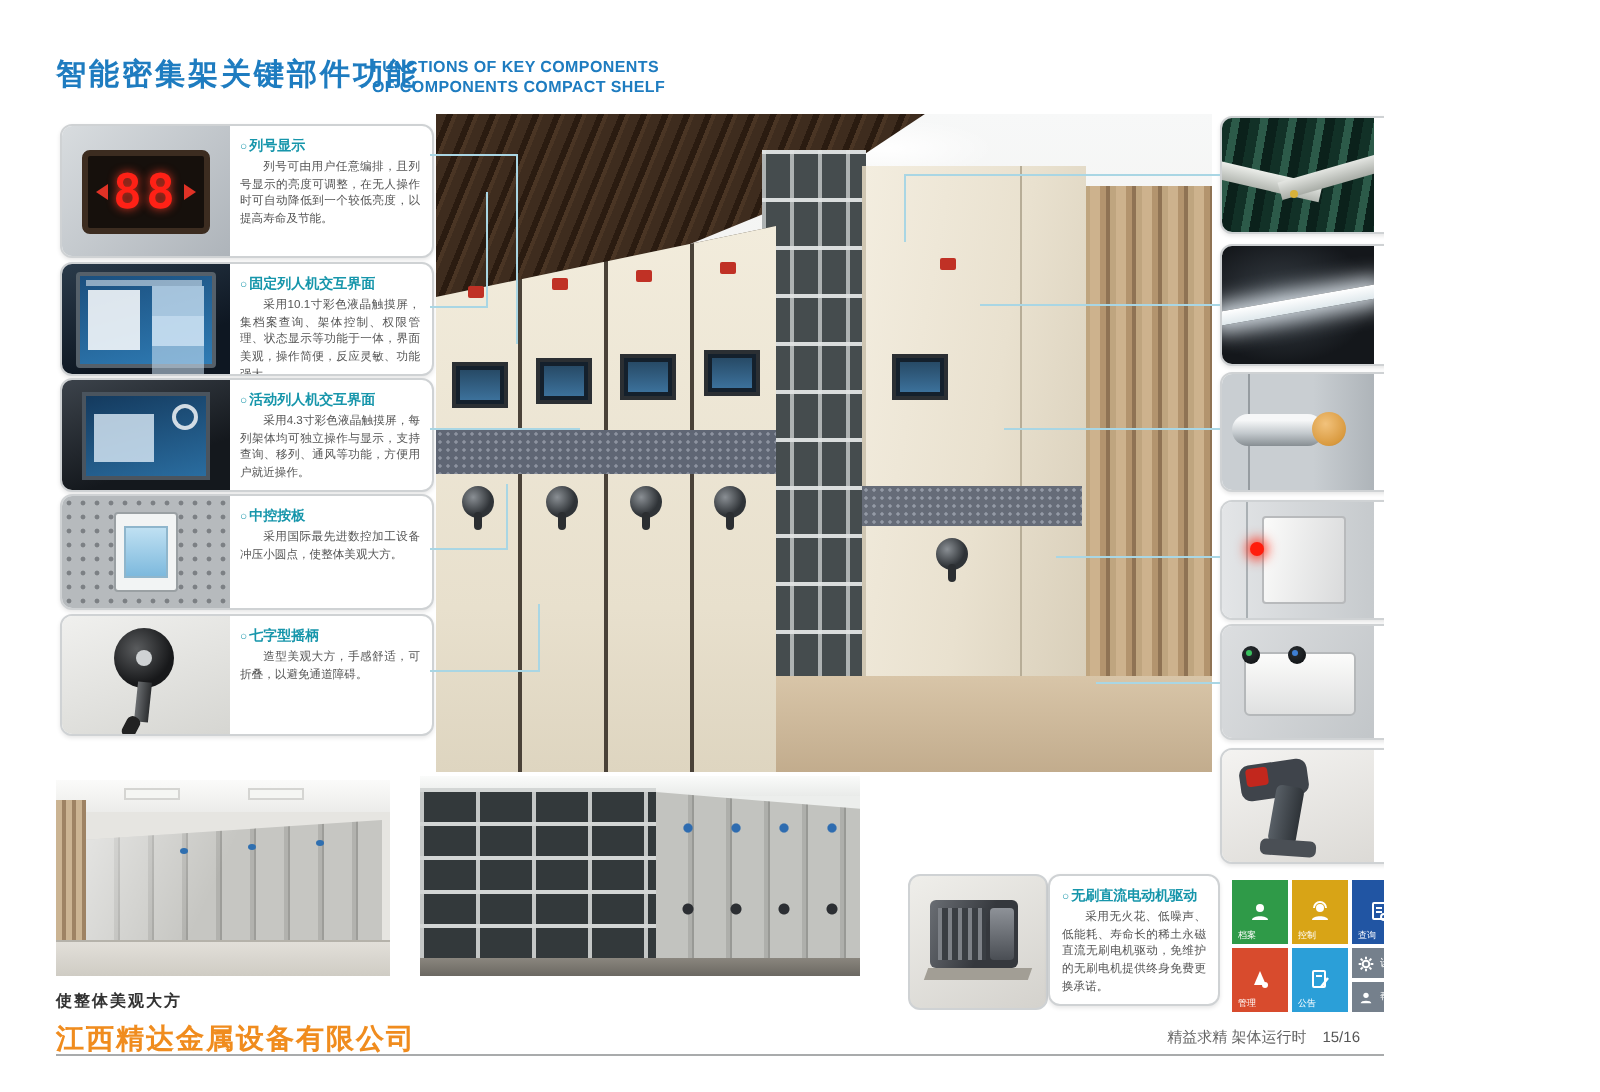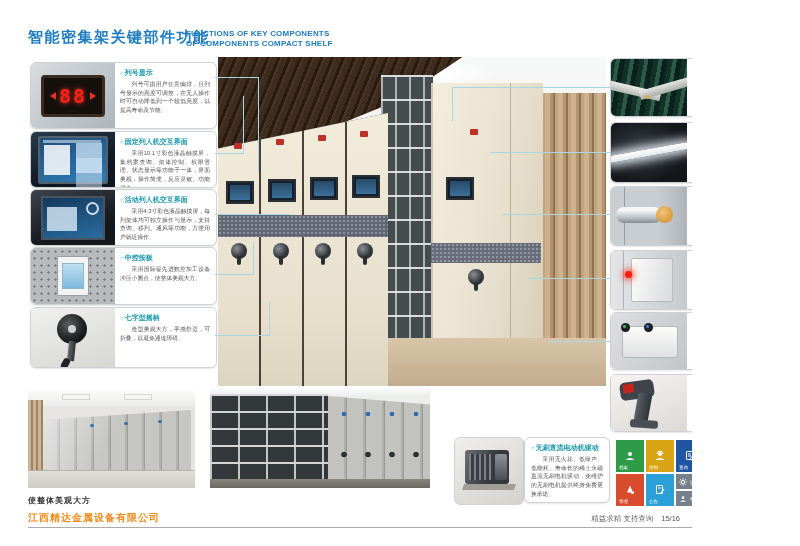--- a/index.html
+++ b/index.html
@@ -23,21 +23,21 @@
   .rc .thumb{width:76px;}
   .ctext{flex:1;padding:5px 6px 3px 5px;overflow:hidden;}
   .ctitle{font-size:7px;font-weight:bold;color:#1796ab;margin-bottom:2px;white-space:nowrap;}
   .bullet{font-size:6px;margin-right:1px;color:#1796ab;}
   .cdesc{font-size:5.8px;color:#555;line-height:1.5;text-align:justify;text-indent:2em;}
 
   
   .t-display{background:linear-gradient(135deg,#d8dcdf,#aeb4ba);display:flex;align-items:center;justify-content:center;}
   .seg-panel{width:58px;height:36px;background:#16100c;border:3px solid #3c2c20;border-radius:4px;
              display:flex;align-items:center;justify-content:center;gap:3px;}
-  .seg-digits{font-family:"DejaVu Sans Mono",monospace;font-size:20px;font-weight:bold;color:#ff2116;
+  .seg-digits{font-family:"DejaVu Sans Mono",monospace;font-size:24px;font-weight:bold;color:#ff2116;
               text-shadow:0 0 5px rgba(255,60,40,.9);letter-spacing:2px;line-height:1;}
   .tri-l{width:0;height:0;border:4px solid transparent;border-left:none;border-right:6px solid #e03226;}
   .tri-r{width:0;height:0;border:4px solid transparent;border-right:none;border-left:6px solid #e03226;}
 
   .t-screen1{background:linear-gradient(160deg,#2a3a4a,#0e1722 70%);display:flex;align-items:center;justify-content:center;}
   .scr1{width:66px;height:44px;background:linear-gradient(165deg,#1b4f7e,#2f7cb5);border:2px solid #55606a;border-radius:2px;position:relative;}
   .scr1::before{content:"";position:absolute;left:4px;top:7px;width:26px;height:30px;background:rgba(255,255,255,.85);
                 box-shadow:32px -2px 0 rgba(210,230,245,.75),32px 13px 0 rgba(210,230,245,.55);}
   .scr1::after{content:"";position:absolute;left:3px;top:2px;width:58px;height:3px;background:rgba(255,255,255,.5);}
 
@@ -182,21 +182,21 @@
   .tile{position:relative;display:flex;align-items:center;justify-content:center;}
   .tile .tlabel{position:absolute;left:3px;bottom:2px;font-size:4.5px;color:#fff;}
   .tg{background:#2f9a48;} .ty{background:#d8a416;} .tb{background:#2155a3;}
   .tr{background:#d84b2d;} .tc{background:#2b9fd8;}
   .tile-col{display:flex;flex-direction:column;gap:2px;}
   .mini{flex:1;background:#75808c;display:flex;align-items:center;justify-content:flex-start;gap:3px;padding-left:3px;}
   .mini .tlabel{font-size:5px;color:#fff;}
 
   
   .caption{position:absolute;left:28px;top:495px;font-size:8px;font-weight:bold;color:#333;letter-spacing:1px;}
-  .company{position:absolute;left:28px;top:511px;font-size:10px;font-weight:bold;color:#f08c1e;letter-spacing:1px;}
+  .company{position:absolute;left:28px;top:511px;font-size:14px;font-weight:bold;color:#f08c1e;letter-spacing:1px;}
   .footer-rule{position:absolute;left:28px;top:527px;width:762px;height:1px;background:#a9abac;}
   .footer-right{position:absolute;right:12px;top:514px;font-size:7.5px;color:#666;display:flex;gap:8px;align-items:baseline;}
   .footer-right .pg{color:#555;}
 </style>
 </head>
 <body>
 
 <div class="canvas">
 
   <div class="hdr-zh">智能密集架关键部件功能</div>
@@ -494,17 +494,17 @@
   </div>
   <div class="bcard bc-smart">
     <div class="ctitle"><span class="bullet">○</span><span>智能设备操作支持</span></div>
     <div class="cdesc">支持以三星为代表的安卓系统、苹果及微软的windows系统的所有平板电脑及智能手机对架体的控制及档案查询操作，支持语音指令操作架体的运行。</div>
   </div>
 
   <div class="caption">使整体美观大方</div>
   <div class="company">江西精达金属设备有限公司</div>
   <div class="footer-rule"></div>
   <div class="footer-right">
-    <span>精益求精 支持查询</span>
+    <span>精益求精 架体运行时</span>
     <span class="pg">15/16</span>
   </div>
 
 </div>
 
 </body></html>

